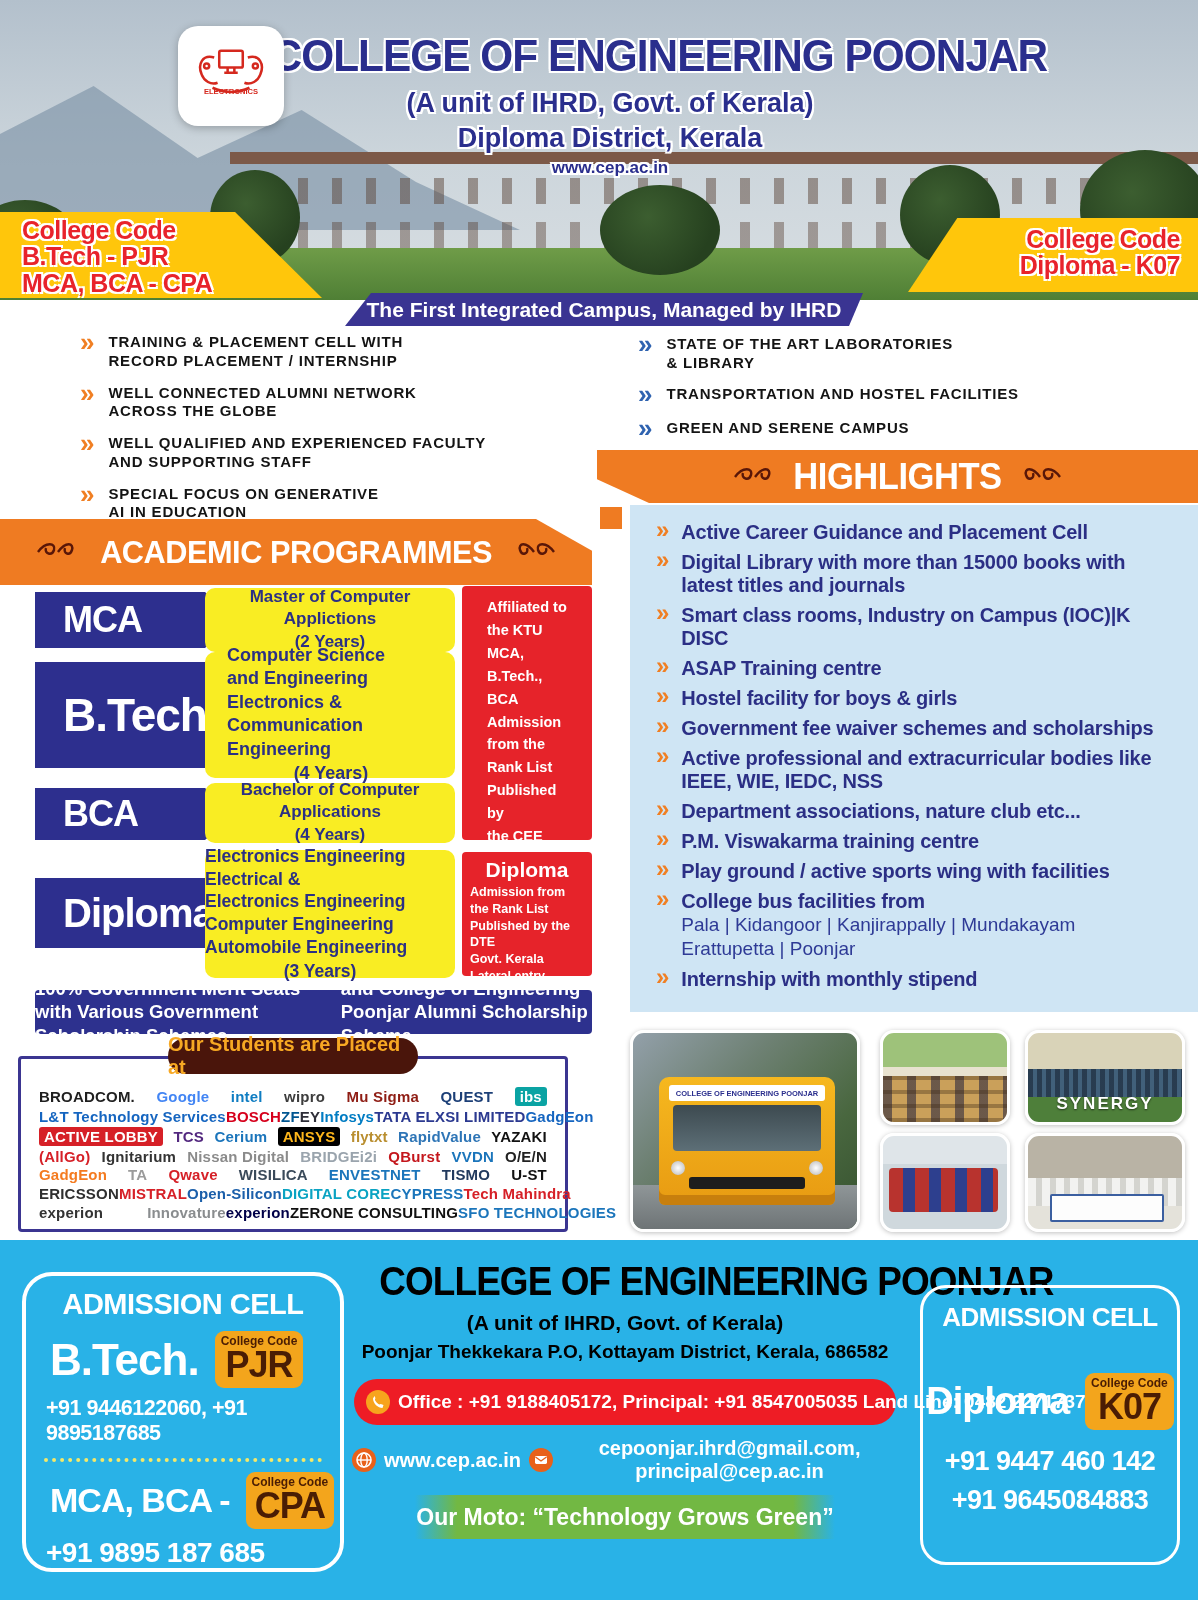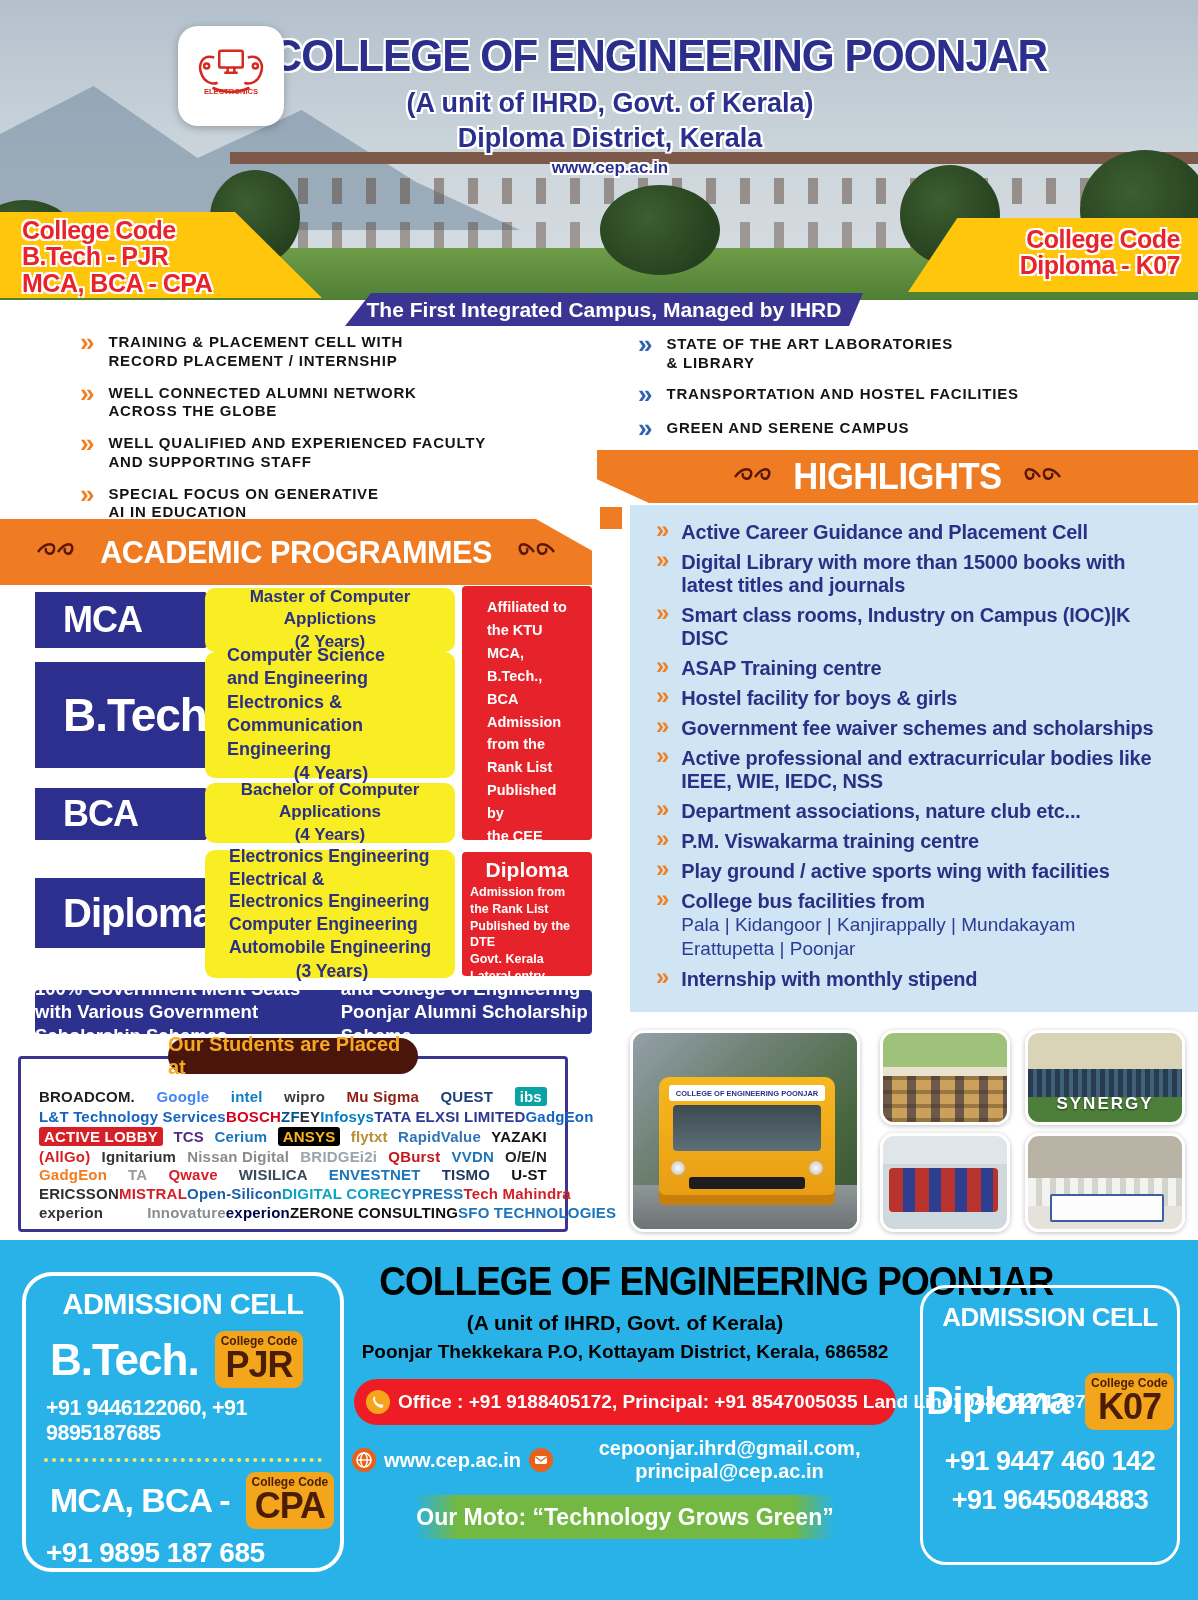--- a/index.html
+++ b/index.html
@@ -84,21 +84,21 @@
   .prog-level { color:#fff; font-weight:bold; letter-spacing:-1px; }
   .pa0 { left:35px; top:592px; width:200px; height:56px; }  .pl0 { font-size:36px; }
   .pa1 { left:35px; top:662px; width:200px; height:106px; } .pl1 { font-size:46px; }
   .pa2 { left:35px; top:788px; width:200px; height:52px; }  .pl2 { font-size:36px; }
   .pa3 { left:35px; top:878px; width:200px; height:70px; }  .pl3 { font-size:40px; }
   .prog-box { position:absolute; background:#f9ed23; border-radius:10px; color:#2b3084; font-weight:bold;
               display:flex; flex-direction:column; justify-content:center; }
   .pb0 { left:205px; top:588px; width:250px; height:64px; text-align:center; font-size:17px; }
   .pb1 { left:205px; top:652px; width:250px; height:126px; padding-left:22px; font-size:18px; }
   .pb2 { left:205px; top:783px; width:250px; height:60px; text-align:center; font-size:17px; }
-  .pb3 { left:205px; top:850px; width:250px; height:128px; padding-left:24px; font-size:17.5px; }
+  .pb3 { left:205px; top:850px; width:250px; height:128px; font-size:17.5px; }
   .prog-line { line-height:1.3; }
   .prog-years { text-align:center; line-height:1.4; }
   .pb1 .prog-years, .pb3 .prog-years { padding-right:20px; }
 
   .red-box { position:absolute; background:#e6232a; color:#fff; font-weight:bold; border-radius:4px; }
   .ktu-note { left:462px; top:586px; width:130px; height:254px; padding:10px 25px; }
   .ktu-line { font-size:14.5px; line-height:1.58; }
   .diploma-note { left:462px; top:852px; width:130px; height:124px; padding:6px 8px; }
   .dip-title { text-align:center; font-size:21px; margin-bottom:2px; }
   .dip-line { font-size:12.5px; line-height:1.34; }

